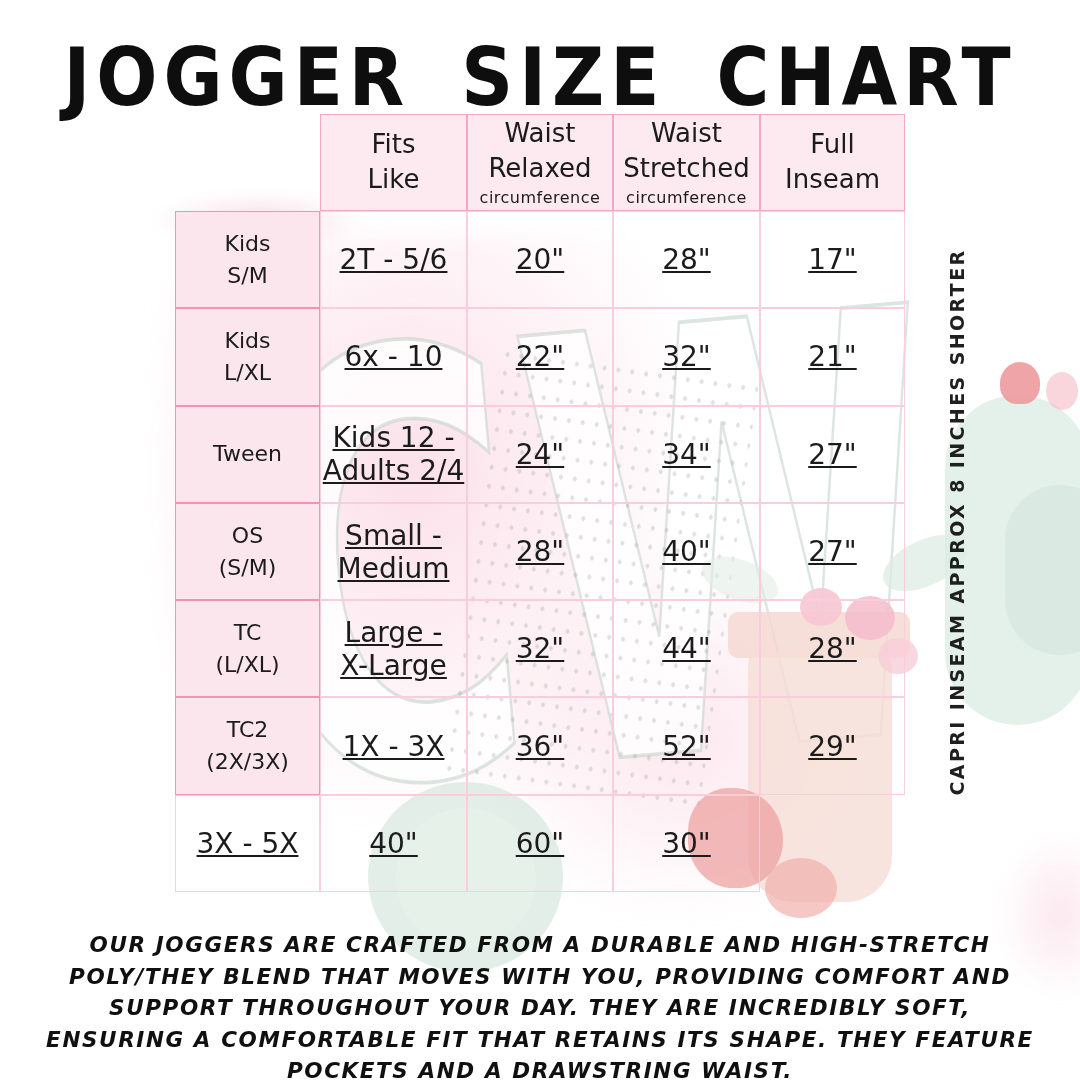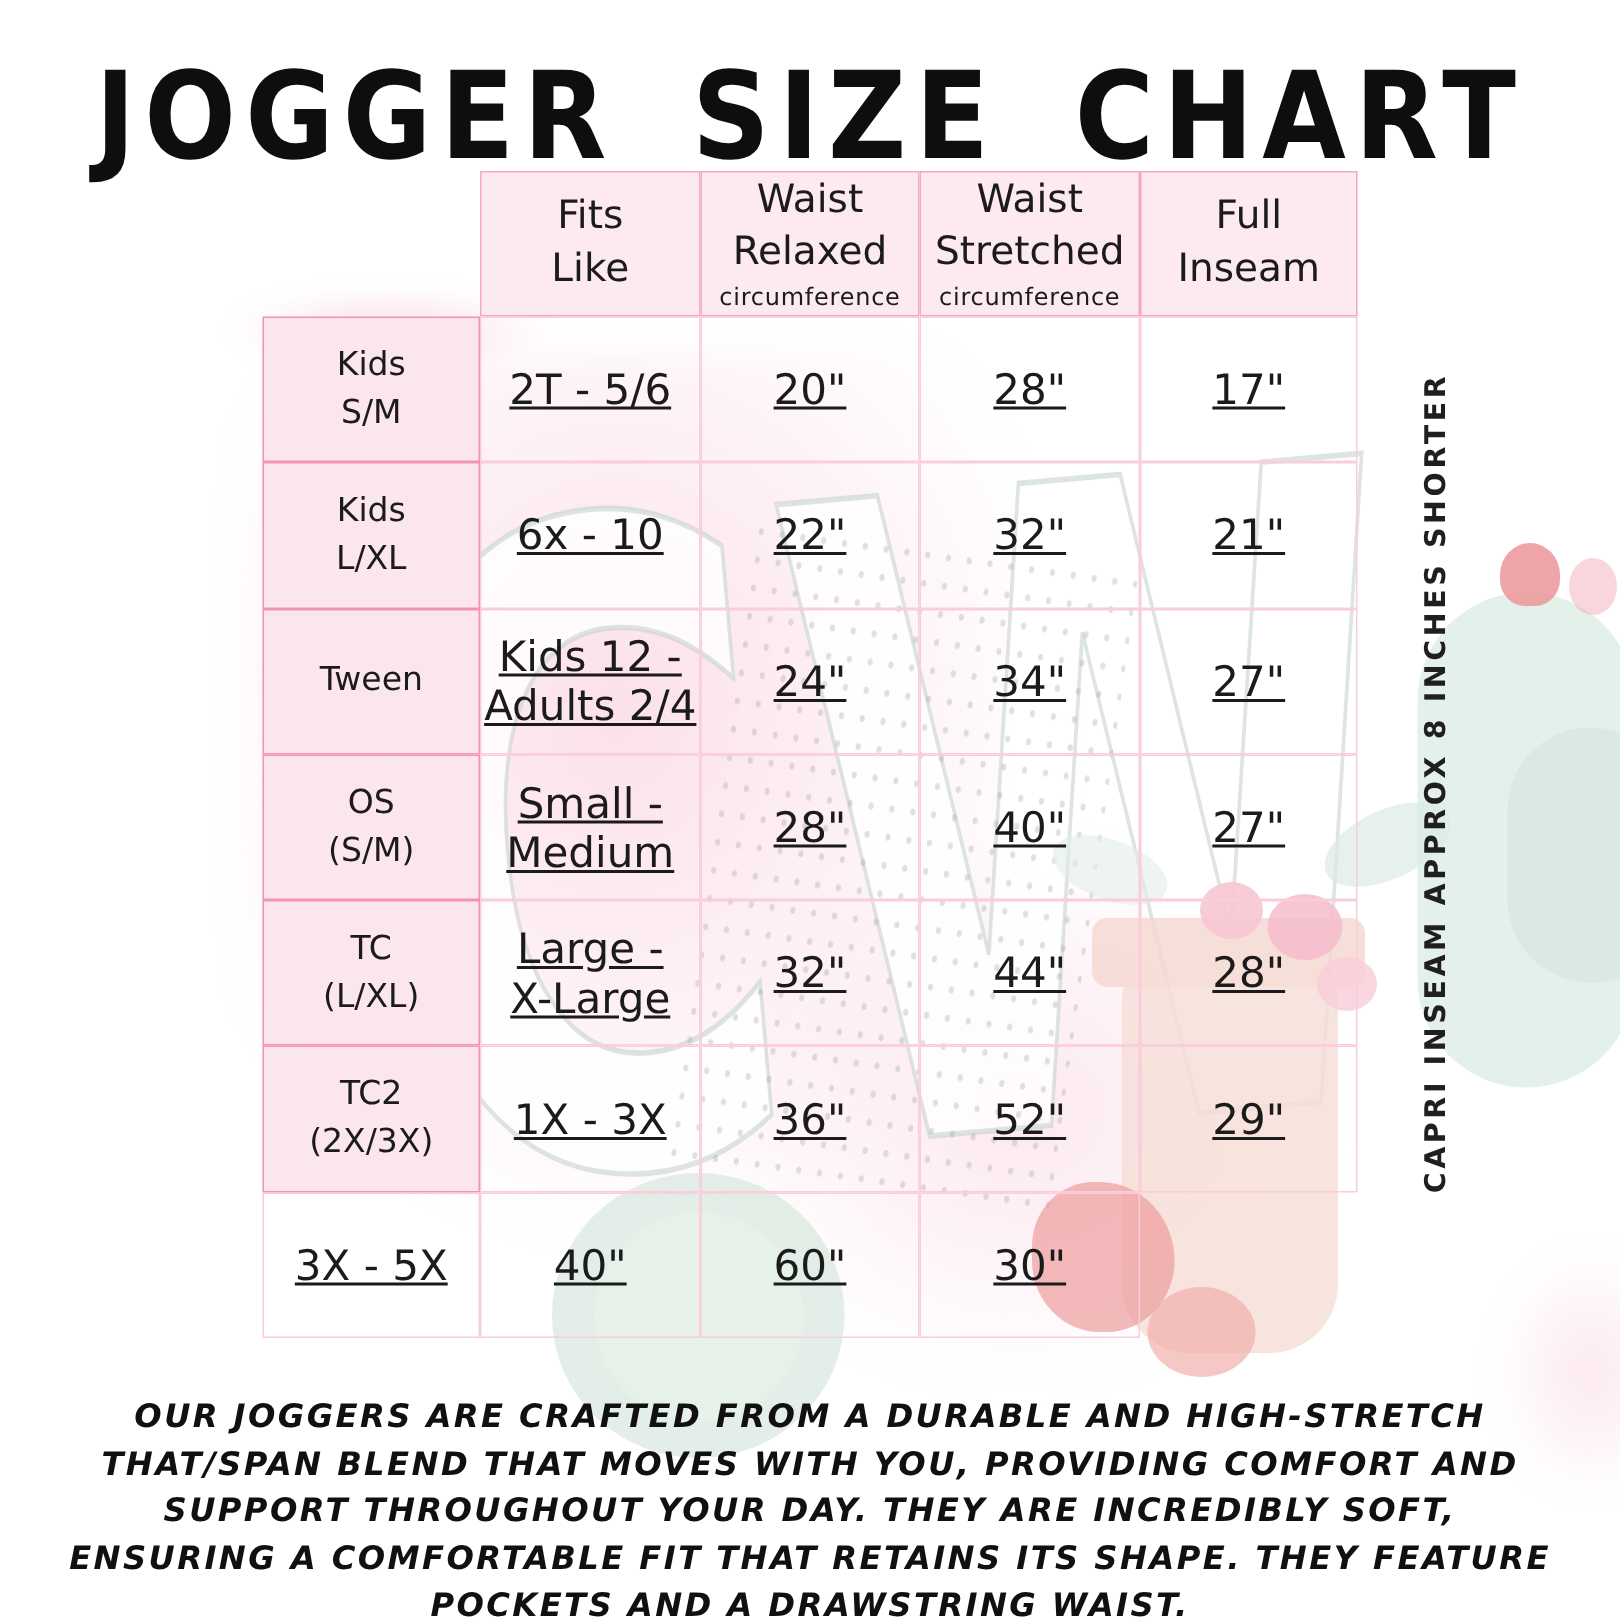--- a/index.html
+++ b/index.html
@@ -225,19 +225,19 @@
     <div class="cell data">40"</div>
     <div class="cell data">60"</div>
     <div class="cell data">30"</div>
 
   </div>
 
   <div class="side-note">CAPRI INSEAM APPROX 8 INCHES SHORTER</div>
 
   <div class="description">
     <div class="line">OUR JOGGERS ARE CRAFTED FROM A DURABLE AND HIGH-STRETCH</div>
-    <div class="line">THAT/SPAN BLEND THAT MOVES WITH YOU, PROVIDING COMFORT AND</div>
+    <div class="line">POLY/THEY BLEND THAT MOVES WITH YOU, PROVIDING COMFORT AND</div>
     <div class="line">SUPPORT THROUGHOUT YOUR DAY. THEY ARE INCREDIBLY SOFT,</div>
     <div class="line">ENSURING A COMFORTABLE FIT THAT RETAINS ITS SHAPE. THEY FEATURE</div>
     <div class="line">POCKETS AND A DRAWSTRING WAIST.</div>
   </div>
 
 </div>
 
 </body></html>

